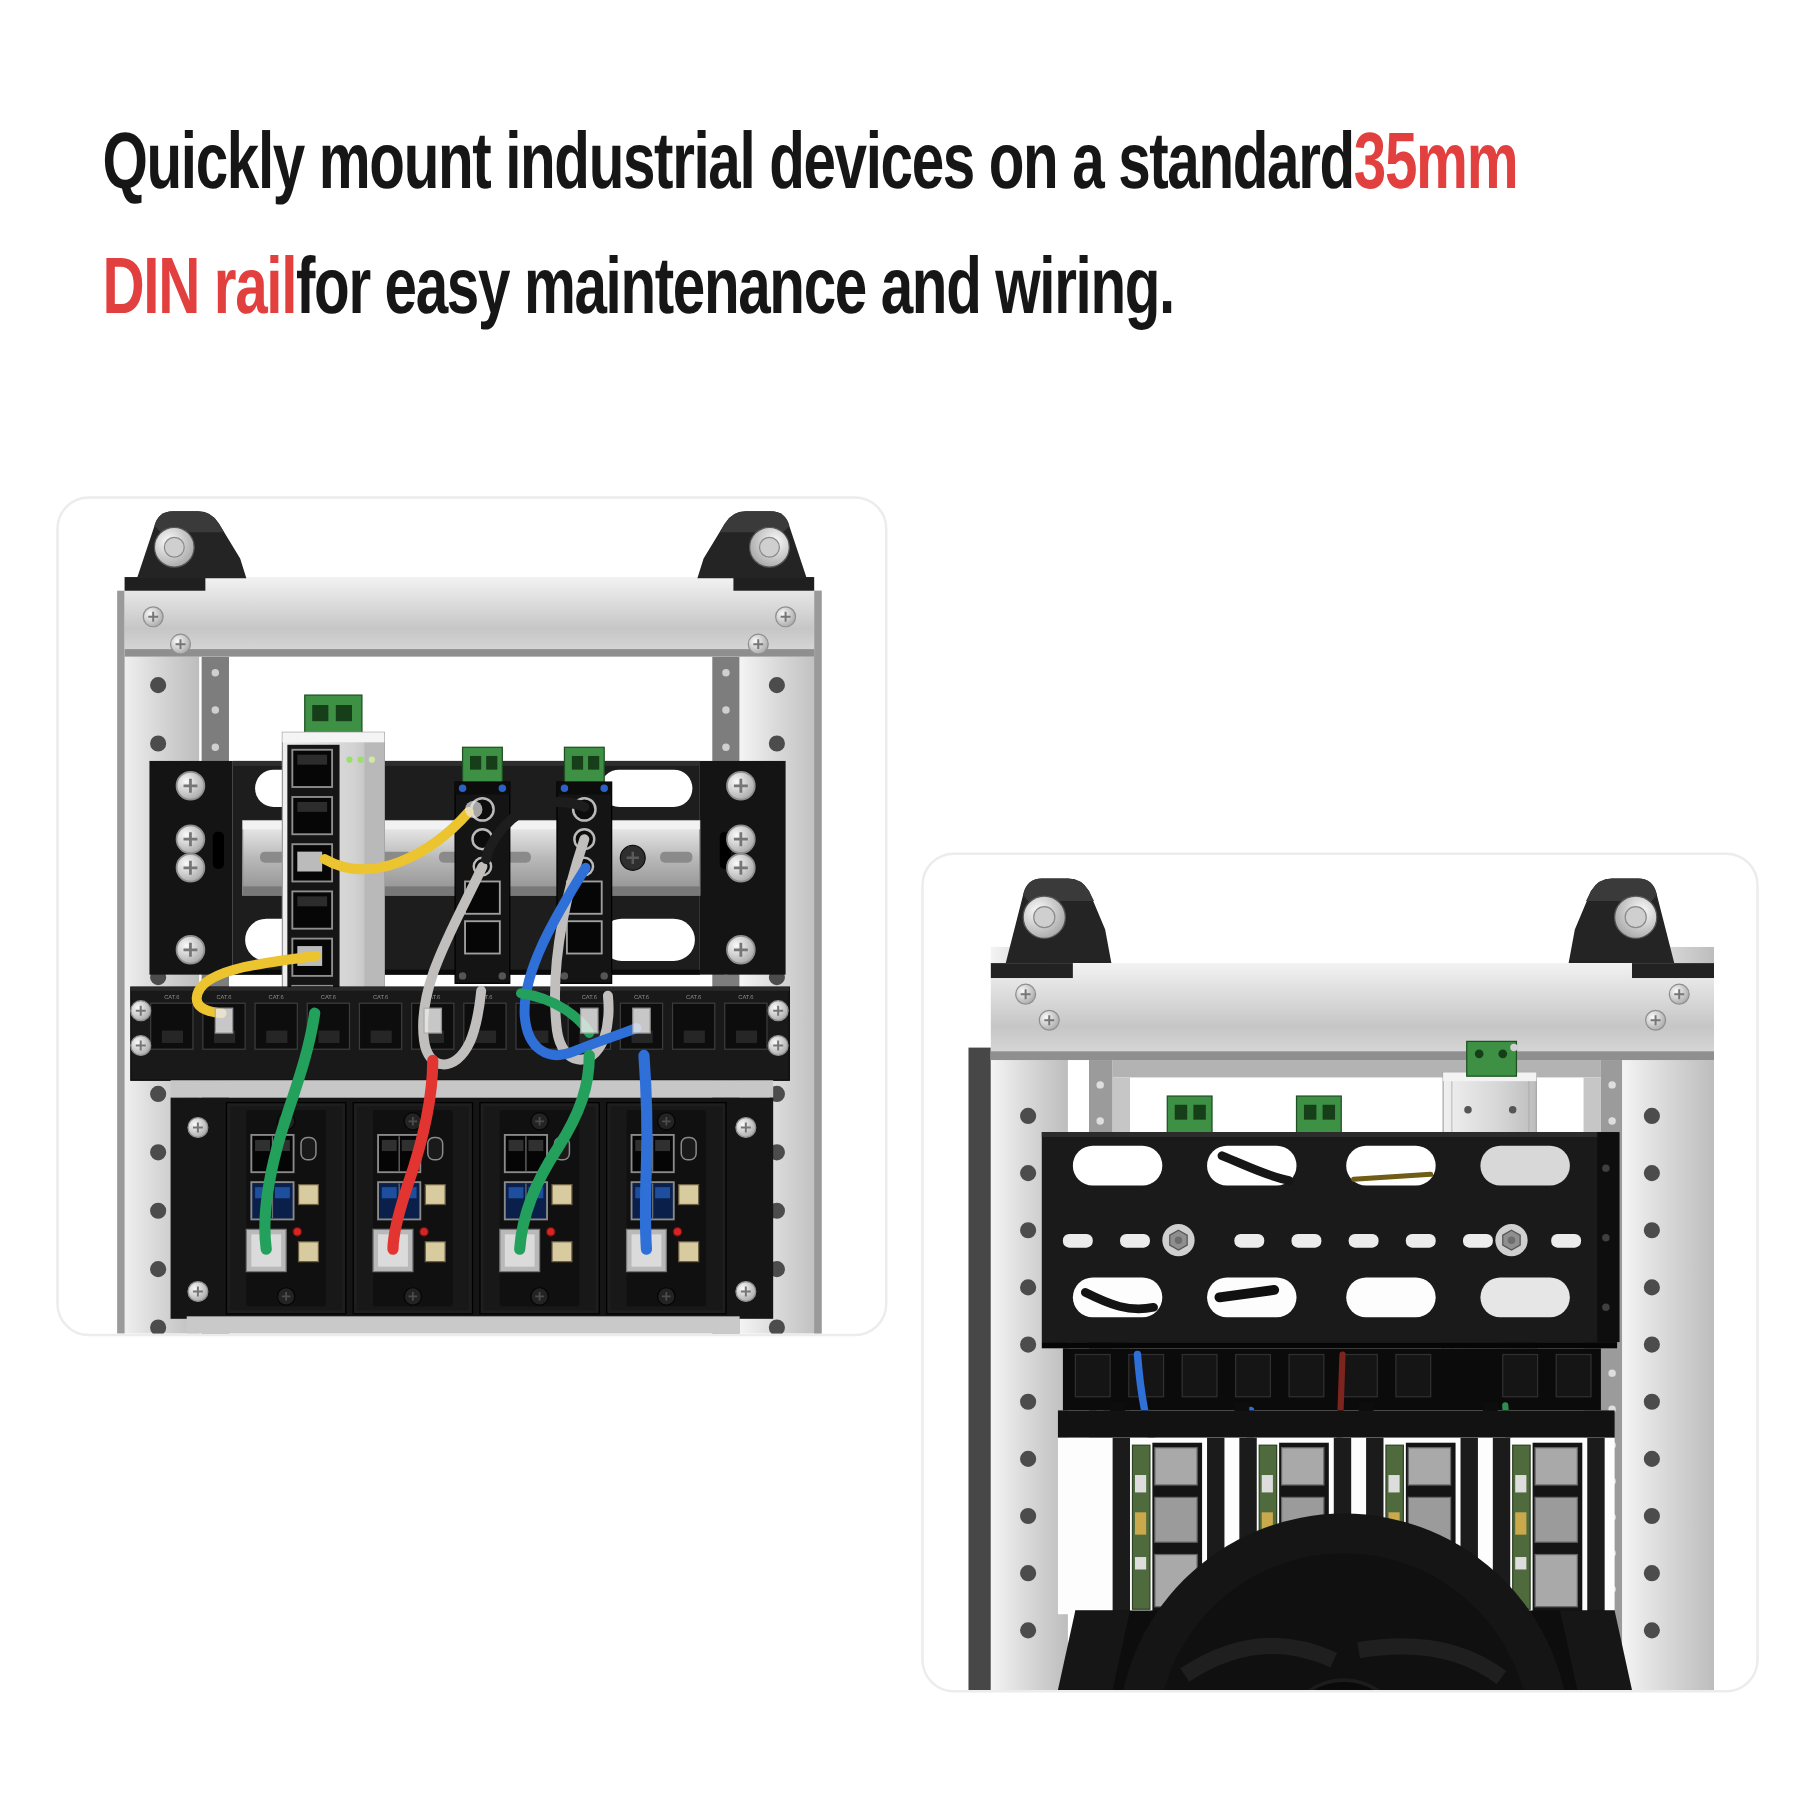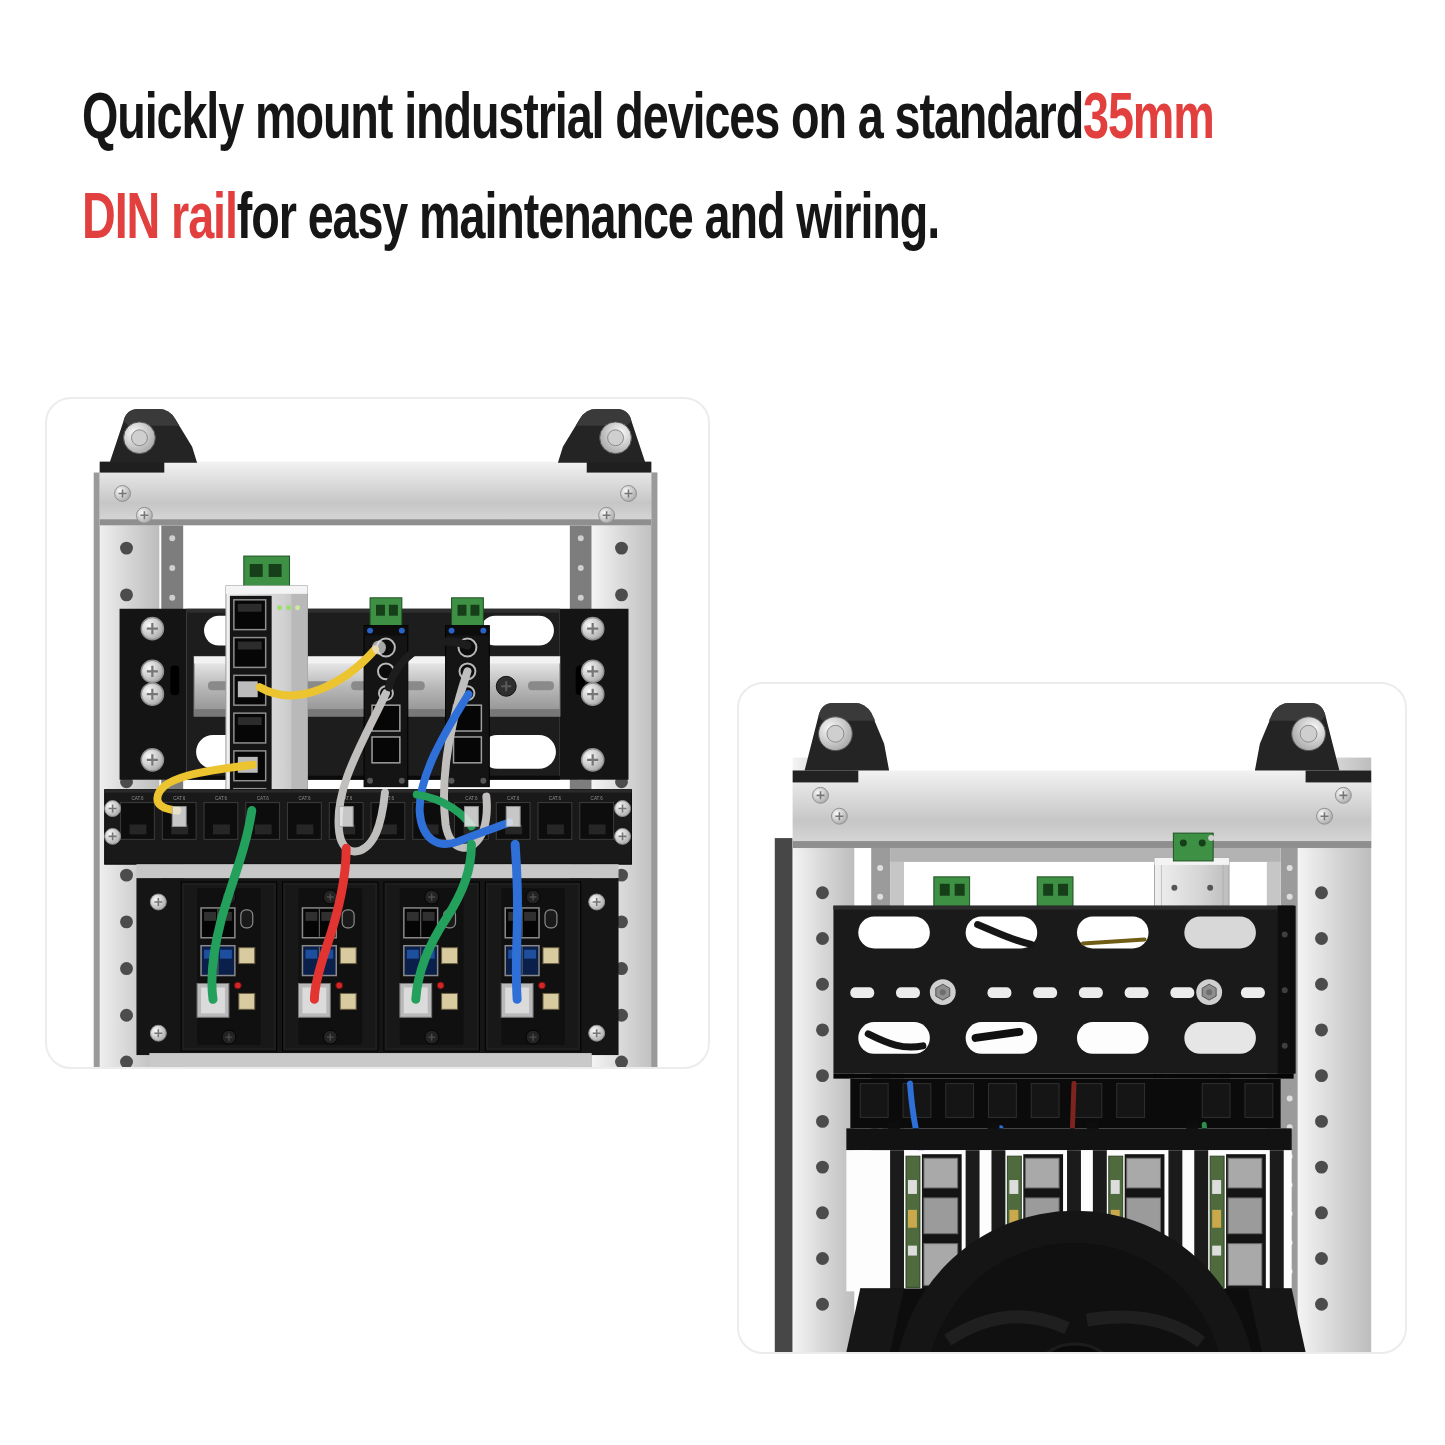--- a/index.html
+++ b/index.html
@@ -1,21 +1,21 @@
 <!DOCTYPE html>
 <html><head>
 <meta charset="utf-8">
 <style>
   html,body{margin:0;padding:0;}
   body{
     width:1445px;height:1445px;position:relative;background:#ffffff;
     font-family:"Liberation Sans", sans-serif;overflow:hidden;
   }
   .headline{
-    position:absolute;left:82px;top:66px;width:1330px;
+    position:absolute;left:82px;top:78px;width:1330px;
   }
   .headline .line{
     white-space:nowrap;height:100px;display:flex;align-items:center;
     font-size:64px;font-weight:bold;letter-spacing:-1.5px;
     transform:scaleX(0.73);transform-origin:0 50%;
     color:#161616;
   }
   .headline .accent{color:#e2403e;}
   .photo{
     position:absolute;background:#ffffff;border:2px solid #ececec;

